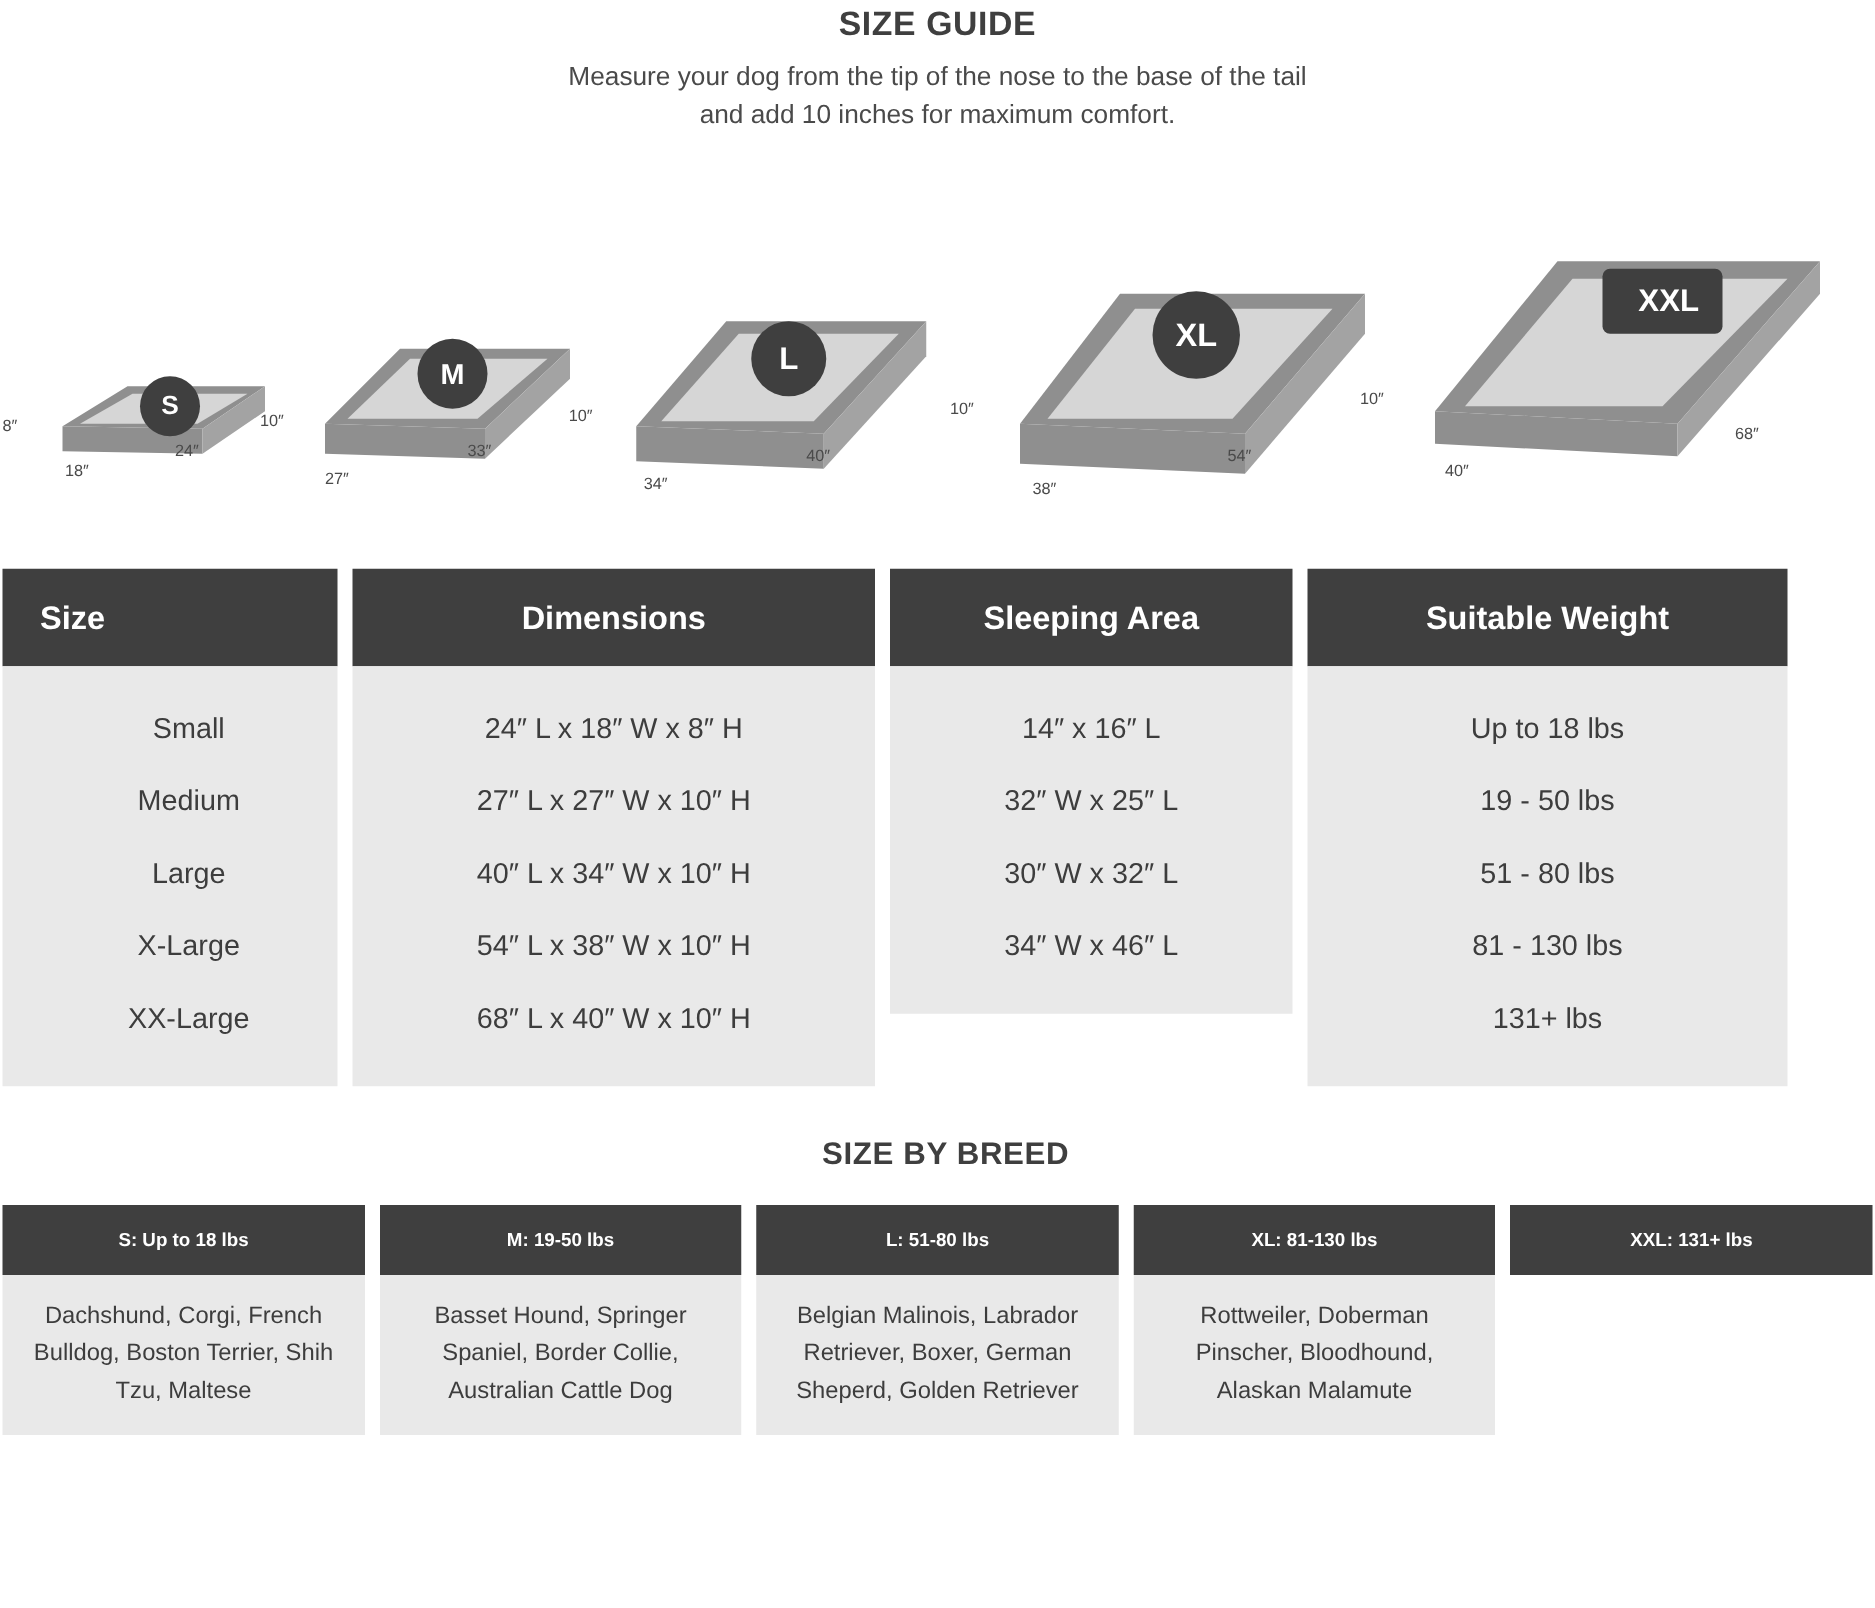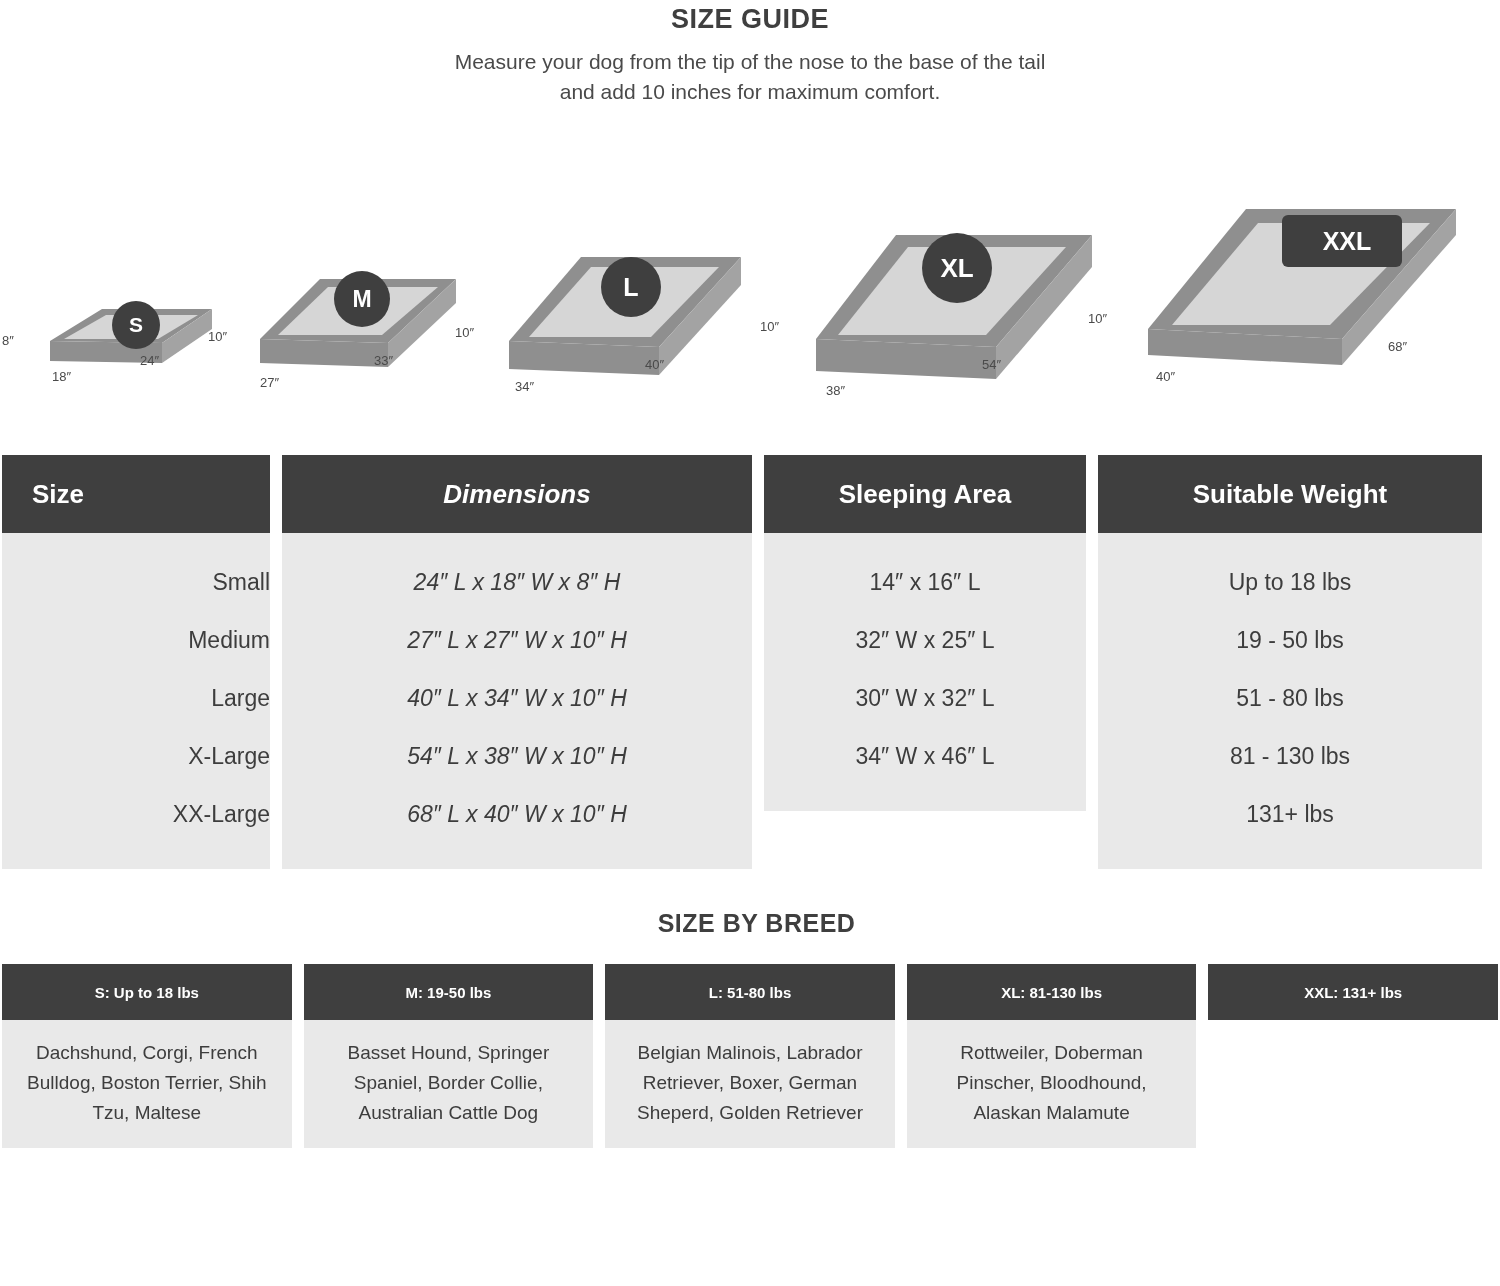--- a/index.html
+++ b/index.html
@@ -63,21 +63,21 @@
 
   
   .table {
     margin-top: 26px;
     display: flex;
     gap: 12px;
     padding: 0 2px;
   }
   .col { flex: 0 0 auto; }
   .col.size { width: 268px; }
-  .col.dims { width: 470px; font-style: italic; }
+  .col.dims { width: 418px; }
   .col.sleep { width: 322px; }
   .col.weight { width: 384px; }
   .col-head {
     background: #3f3f3f;
     color: #fff;
     font-size: 26px;
     font-weight: bold;
     height: 78px;
     display: flex;
     align-items: center;
@@ -91,21 +91,21 @@
     padding: 20px 0 26px 0;
   }
   .cell {
     font-size: 23px;
     line-height: 58px;
     height: 58px;
     color: #3d3d3d;
     text-align: center;
     white-space: nowrap;
   }
-  .col.size .cell { padding-left: 30px; text-align: right; }
+  .col.size .cell { padding-left: 30px; text-align: center; }
 
   
   .breed-title {
     text-align: center;
     font-size: 25px;
     font-weight: bold;
     letter-spacing: 0.5px;
     color: #3f3f3f;
     margin-top: 40px;
     padding-left: 13px;
@@ -213,21 +213,21 @@
       <div class="dimtext" style="left:182px;top:138px;">54″</div>
     </div>
 
     <div class="bed" style="left:1130px;bottom:6px;">
       <svg width="340" height="220" viewBox="0 0 340 220">
         <polygon points="18,126 116,6 326,6 212,136" fill="#8f8f8f"></polygon>
         <polygon points="42,122 128,20 300,20 200,122" fill="#d6d6d6"></polygon>
         <polygon points="18,126 18,152 212,162 212,136" fill="#8f8f8f"></polygon>
         <polygon points="212,136 326,6 326,32 212,162" fill="#a3a3a3"></polygon>
       </svg>
-      <div class="badge rect" style="width:120px;height:52px;font-size:25px;left:152px;top:12px;padding-left:10px;">
+      <div class="badge rect" style="width:96px;height:52px;font-size:25px;left:152px;top:12px;padding-left:10px;">
         <span>XXL</span>
       </div>
       <div class="dimtext" style="left:-42px;top:108px;">10″</div>
       <div class="dimtext" style="left:26px;top:166px;">40″</div>
       <div class="dimtext" style="left:258px;top:136px;">68″</div>
     </div>
 
   </div>
 
   <div class="table">

